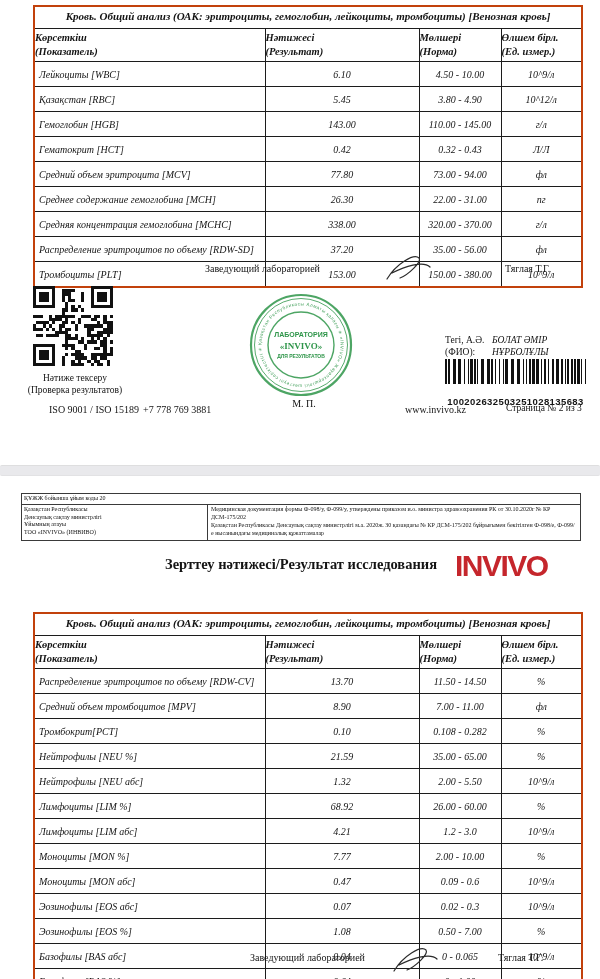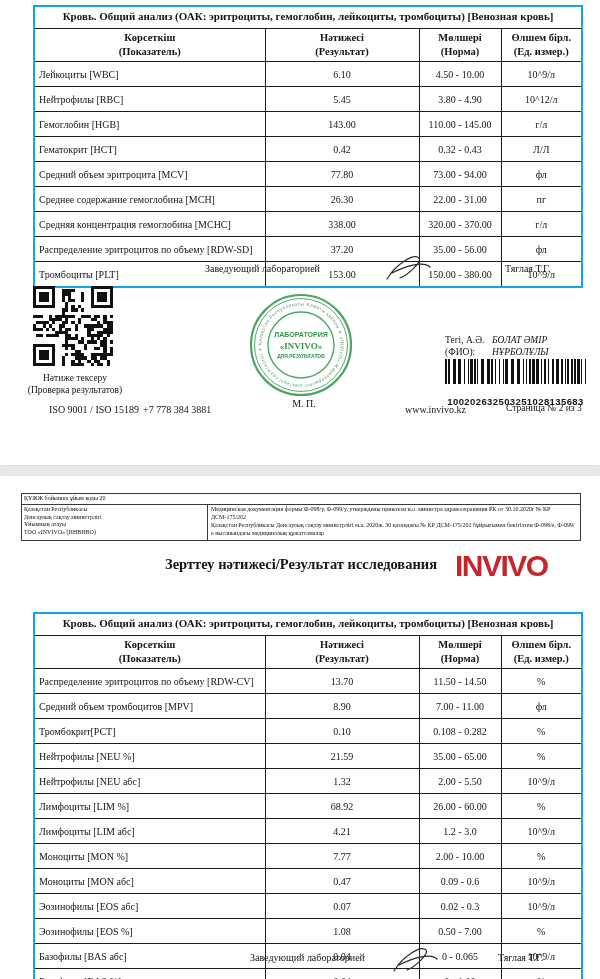--- a/index.html
+++ b/index.html
@@ -2,24 +2,24 @@
 <html><head>
 <meta charset="utf-8">
 <style>
   html,body{margin:0;padding:0;background:#ffffff;}
   .canvas{position:relative;width:600px;height:979px;background:#ffffff;overflow:hidden;
           font-family:"Liberation Serif", serif;color:#141414;}
   .abs{position:absolute;}
 
   
   table.lab{border-collapse:collapse;table-layout:fixed;width:548px;
-            border:2px solid #0ea5e9;background:#fff;}
+            border:2px solid #c2410c;background:#fff;font-style:italic;}
   table.lab td, table.lab th{border:1px solid #1c1c1c;overflow:hidden;}
   td.t-title{font-weight:bold;font-size:11px;text-align:center;padding:3px 2px 4px;height:14px;line-height:1.25;}
-  th.t-col{font-weight:bold;font-size:10.5px;text-align:center;vertical-align:middle;height:30px;line-height:1.3;padding:1px 0;}
+  th.t-col{font-weight:bold;font-size:10.5px;text-align:left;vertical-align:middle;height:30px;line-height:1.3;padding:1px 0;}
   tr.t-row td{height:22px;font-size:10px;vertical-align:middle;}
   td.c-name{text-align:left;padding:1px 3px 1px 4px;}
   td.c-val{text-align:center;padding:1px 1px;}
 
   
   .page-divider{left:0;top:465px;width:600px;height:9px;background:#e9e9ec;
                 border-top:1px solid #dededf;border-bottom:1px solid #e2e2e4;border-radius:2px;}
 
   
   .sig-role{font-size:10px;}
@@ -82,21 +82,21 @@
             <div>(Ед. измер.)</div>
           </th>
         </tr>
         <tr class="t-row">
           <td class="c-name">Лейкоциты [WBC]</td>
           <td class="c-val">6.10</td>
           <td class="c-val">4.50 - 10.00</td>
           <td class="c-val">10^9/л</td>
         </tr>
         <tr class="t-row">
-          <td class="c-name">Нейтрофилы [RBC]</td>
+          <td class="c-name">Қазақстан [RBC]</td>
           <td class="c-val">5.45</td>
           <td class="c-val">3.80 - 4.90</td>
           <td class="c-val">10^12/л</td>
         </tr>
         <tr class="t-row">
           <td class="c-name">Гемоглобин [HGB]</td>
           <td class="c-val">143.00</td>
           <td class="c-val">110.00 - 145.00</td>
           <td class="c-val">г/л</td>
         </tr>
@@ -433,21 +433,21 @@
       <rect x="18" y="24" width="1" height="1" fill="#111"></rect>
       <rect x="20" y="24" width="1" height="1" fill="#111"></rect>
       <rect x="21" y="24" width="1" height="1" fill="#111"></rect>
       <rect x="23" y="24" width="1" height="1" fill="#111"></rect>
     </svg>
   <div class="abs qr-caption" style="left:10px;top:373px;width:130px;text-align:center;">
     <div>Нәтиже тексеру</div>
     <div>(Проверка результатов)</div>
   </div>
   <div class="abs small-line" style="left:17px;top:404px;margin-left:32px;">ISO 9001 / ISO 15189</div>
-  <div class="abs small-line" style="left:143px;top:404px;">+7 778 384 3881</div>
+  <div class="abs small-line" style="left:143px;top:404px;">+7 778 769 3881</div>
 
   <svg class="abs" style="left:247px;top:291px;" width="108" height="108" viewBox="0 0 108 108">
     <circle cx="54" cy="54" r="50" fill="none" stroke="#2E9549" stroke-width="2.2" opacity=".85"></circle>
     <circle cx="54" cy="54" r="46.5" fill="none" stroke="#2E9549" stroke-width="1" opacity=".8"></circle>
     <circle cx="54" cy="54" r="33" fill="none" stroke="#2E9549" stroke-width="1.4" opacity=".85"></circle>
     <path id="ringPath" d="M14.5 54 A39.5 39.5 0 1 1 93.5 54 A39.5 39.5 0 1 1 14.5 54" fill="none"></path>
     <text font-size="4.6" font-family="Liberation Sans, sans-serif" fill="#2E9549" letter-spacing="0.55" opacity=".9">
       <textPath href="#ringPath">Қазақстан Республикасы Алматы қаласы ✳ «INVIVO» Жауапкершілігі шектеулі серіктестігі ✳</textPath>
     </text>
     <text x="54" y="46" text-anchor="middle" font-size="7" font-weight="bold" fill="#2E9549" font-family="Liberation Sans, sans-serif">ЛАБОРАТОРИЯ</text>

